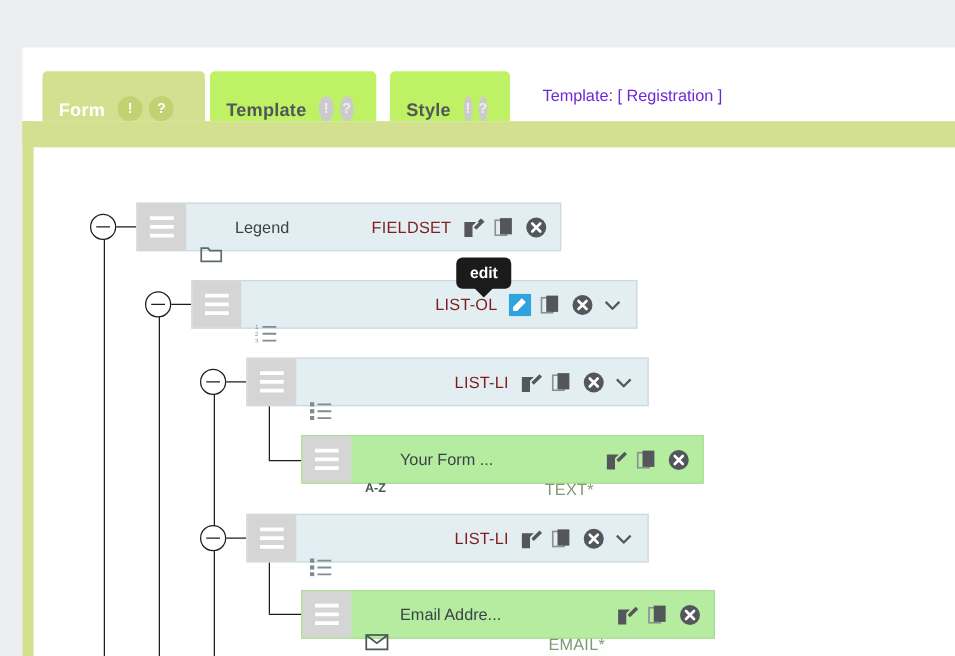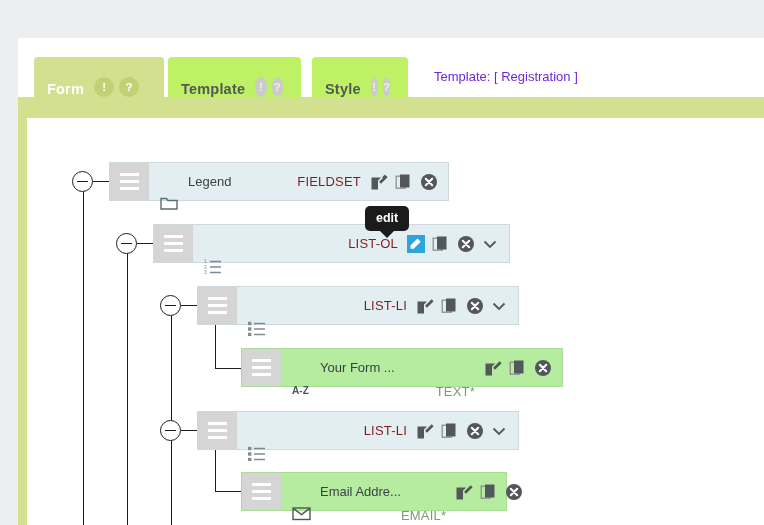--- a/index.html
+++ b/index.html
@@ -484,21 +484,21 @@
           </span>
         </span>
         <span class="chev">
           <svg width="18" height="18" viewBox="0 0 18 18">
               <path d="M3.5 6.5 9 12l5.5-5.5" fill="none" stroke="#53565a" stroke-width="1.8"></path>
             </svg>
         </span>
       </div>
     </div>
 
-    <div class="node green" style="left:214px; top:354px; width:266px;">
+    <div class="node green" style="left:214px; top:354px; width:331px;">
       <div class="drag">
           <i></i>
           <i></i>
           <i></i>
         </div>
       <div class="node-body">
         <span class="type-icon">
           <svg width="20" height="15" viewBox="0 0 20 15">
               <rect x="1" y="2" width="17" height="11.5" fill="none" stroke="#4b5a50" stroke-width="1.4"></rect>
               <path d="M1.6 2.6 9.5 8.6l7.9-6" fill="none" stroke="#4b5a50" stroke-width="1.4"></path>

